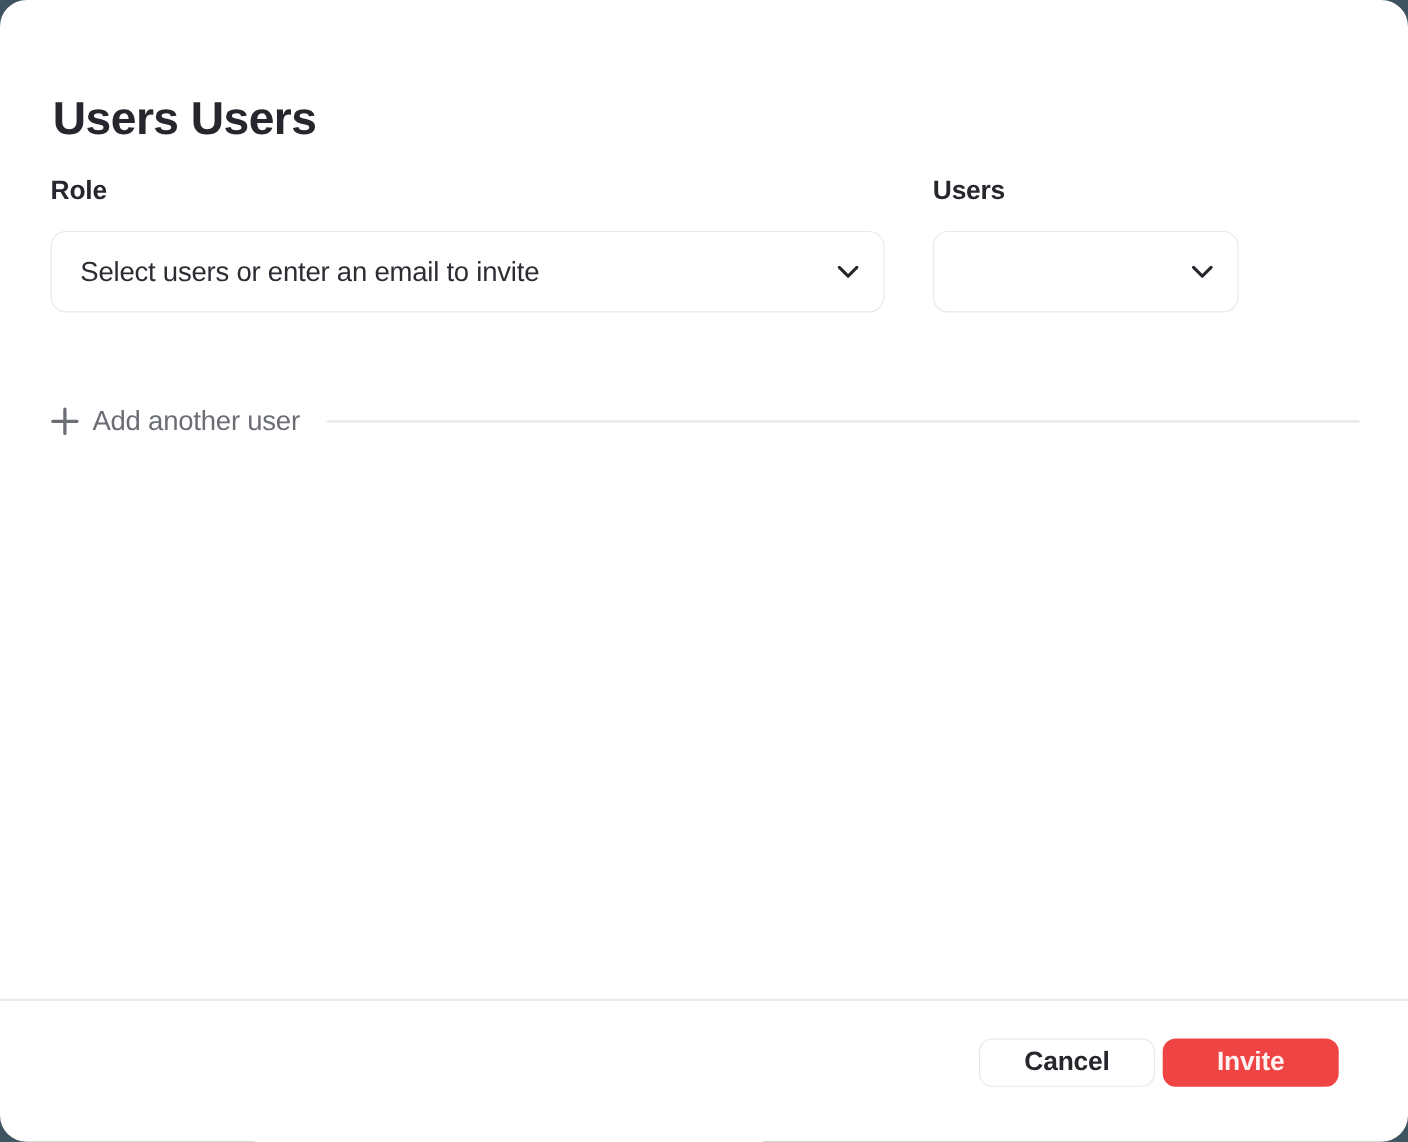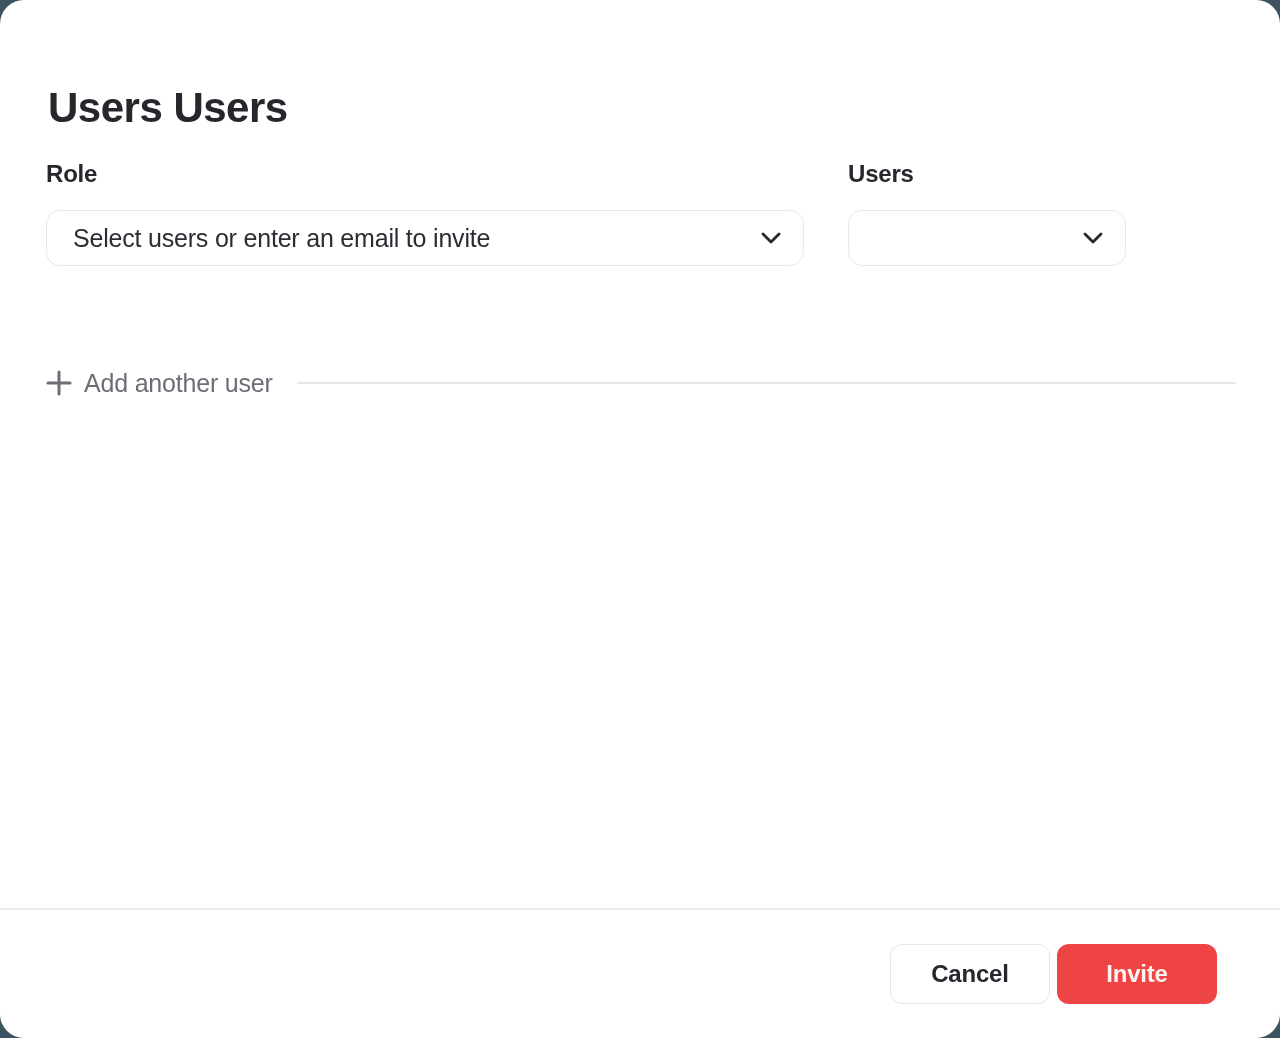--- a/index.html
+++ b/index.html
@@ -34,21 +34,21 @@
   .field-user { left: 46px; width: 758px; }
   .field-role { left: 848px; width: 278px; }
   .field-label {
     font-size: 24px;
     font-weight: 700;
     color: #26272c;
     margin-bottom: 22px;
     letter-spacing: -0.2px;
   }
   .select {
-    height: 56px;
+    height: 74px;
     box-sizing: border-box;
     border: 1.5px solid #e9e9eb;
     border-radius: 14px;
     background: #ffffff;
     display: flex;
     align-items: center;
     justify-content: space-between;
     padding: 0 22px 0 26px;
     cursor: pointer;
   }
@@ -101,21 +101,21 @@
     left: 0;
     right: 0;
     top: 908px;
     height: 2px;
     background: #ececec;
   }
   .btn {
     position: absolute;
     top: 944px;
     width: 160px;
-    height: 60px;
+    height: 44px;
     border-radius: 12px;
     font-size: 24px;
     font-weight: 600;
     font-family: "Liberation Sans", sans-serif;
     letter-spacing: -0.2px;
     cursor: pointer;
     display: flex;
     align-items: center;
     justify-content: center;
   }

